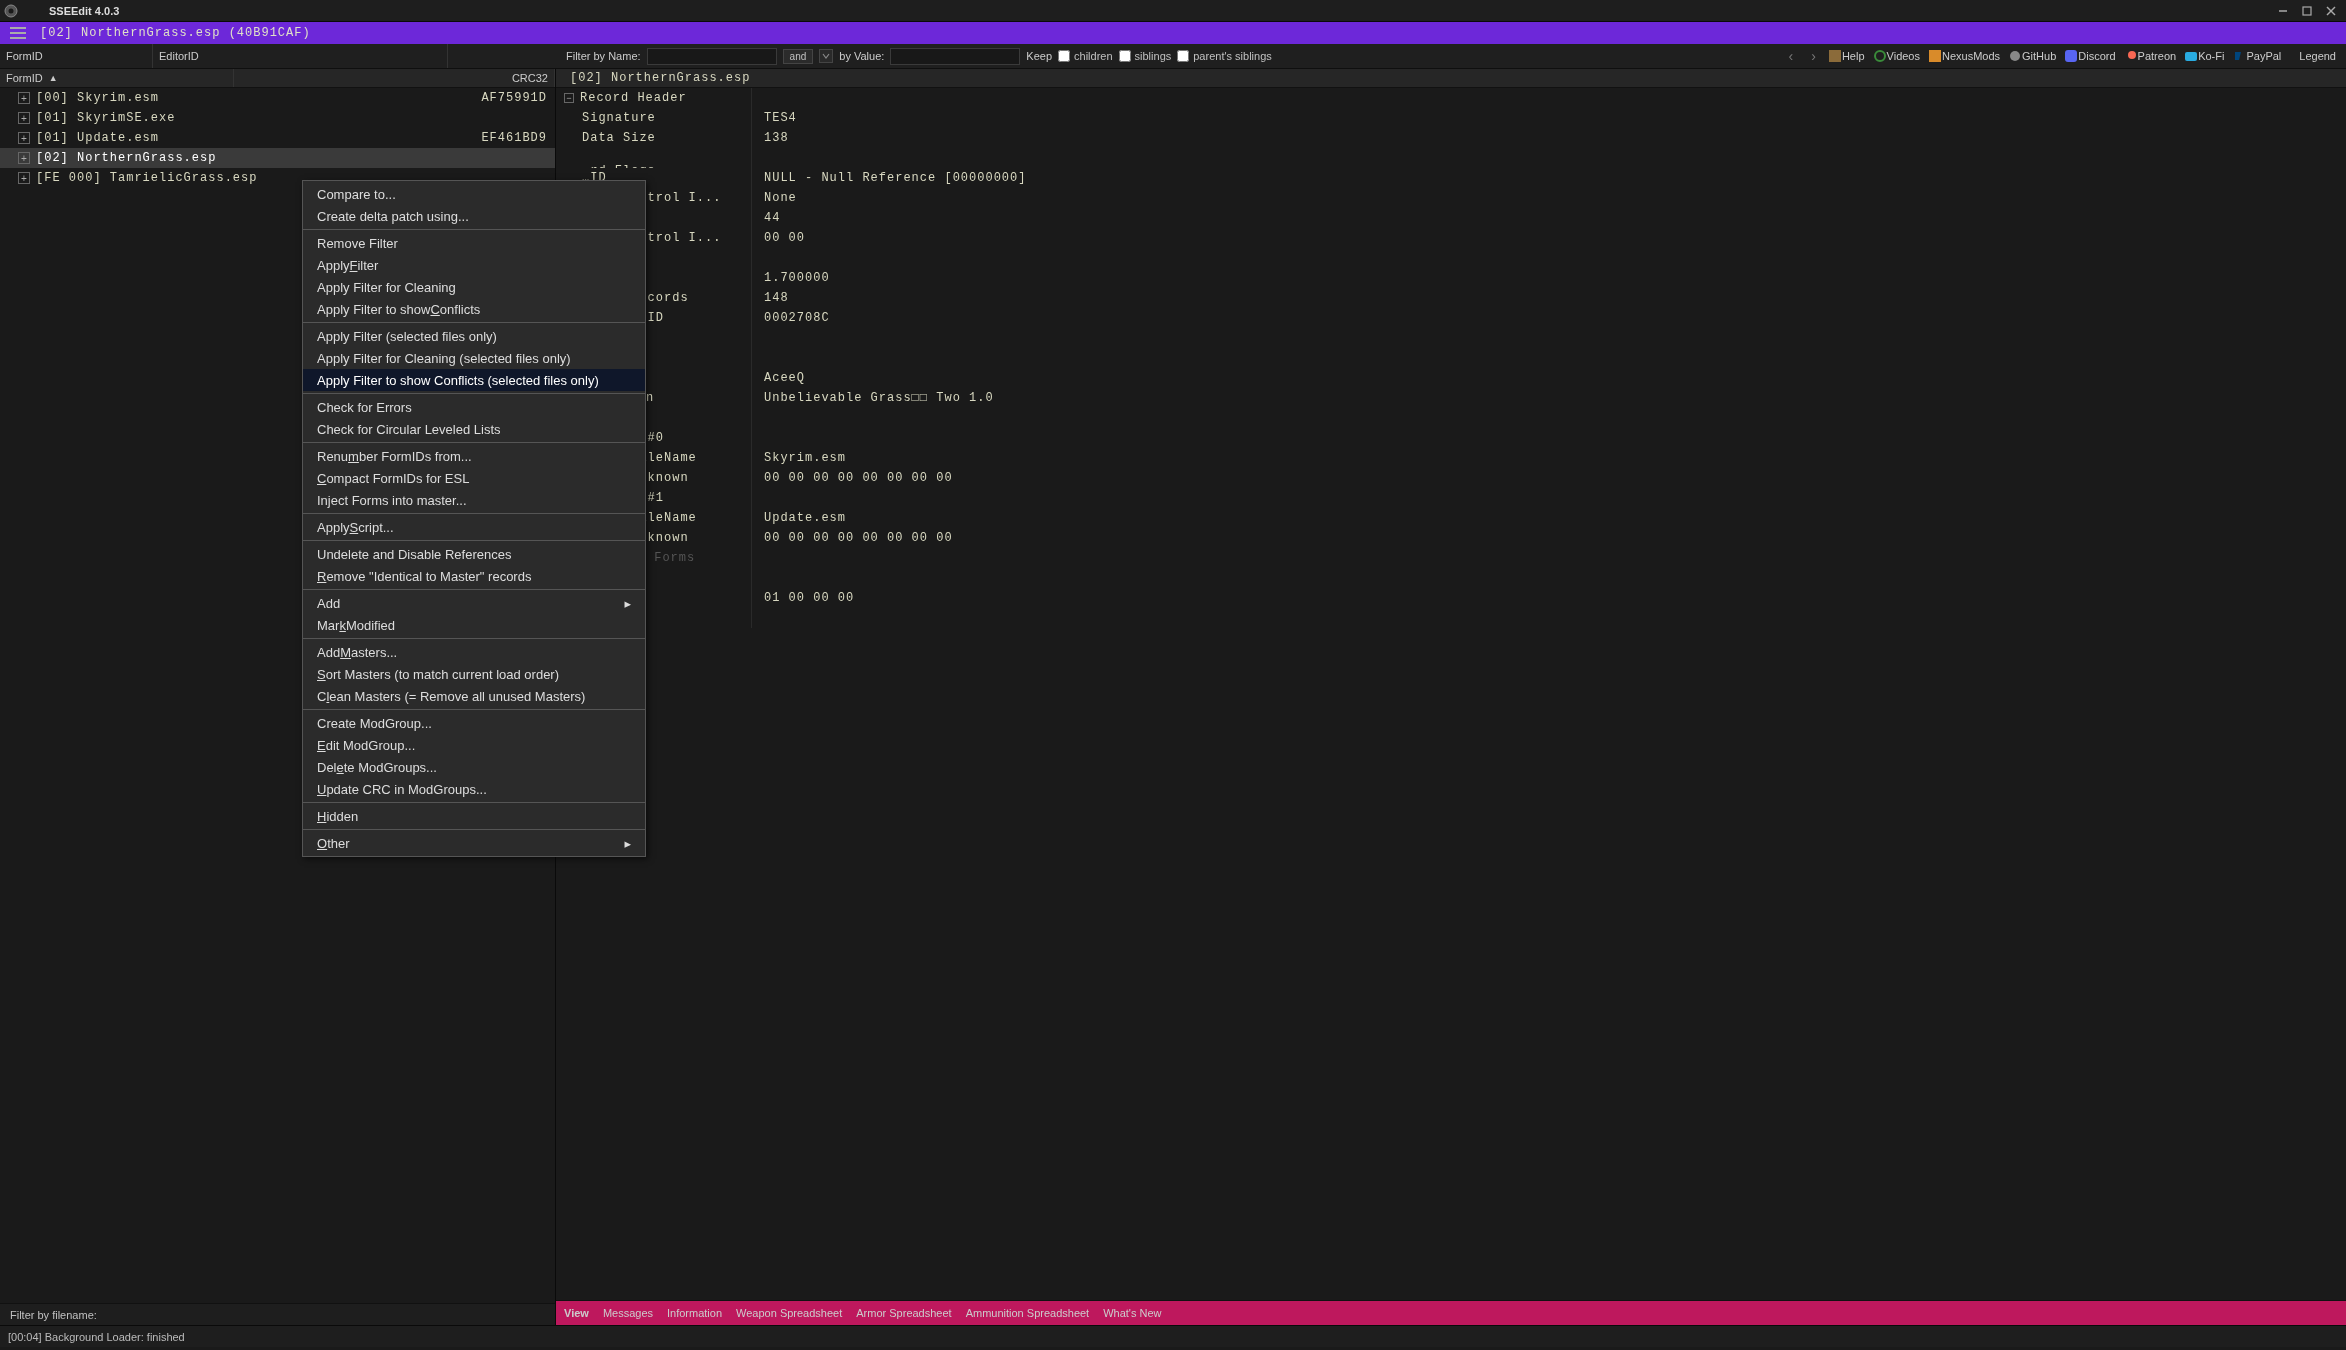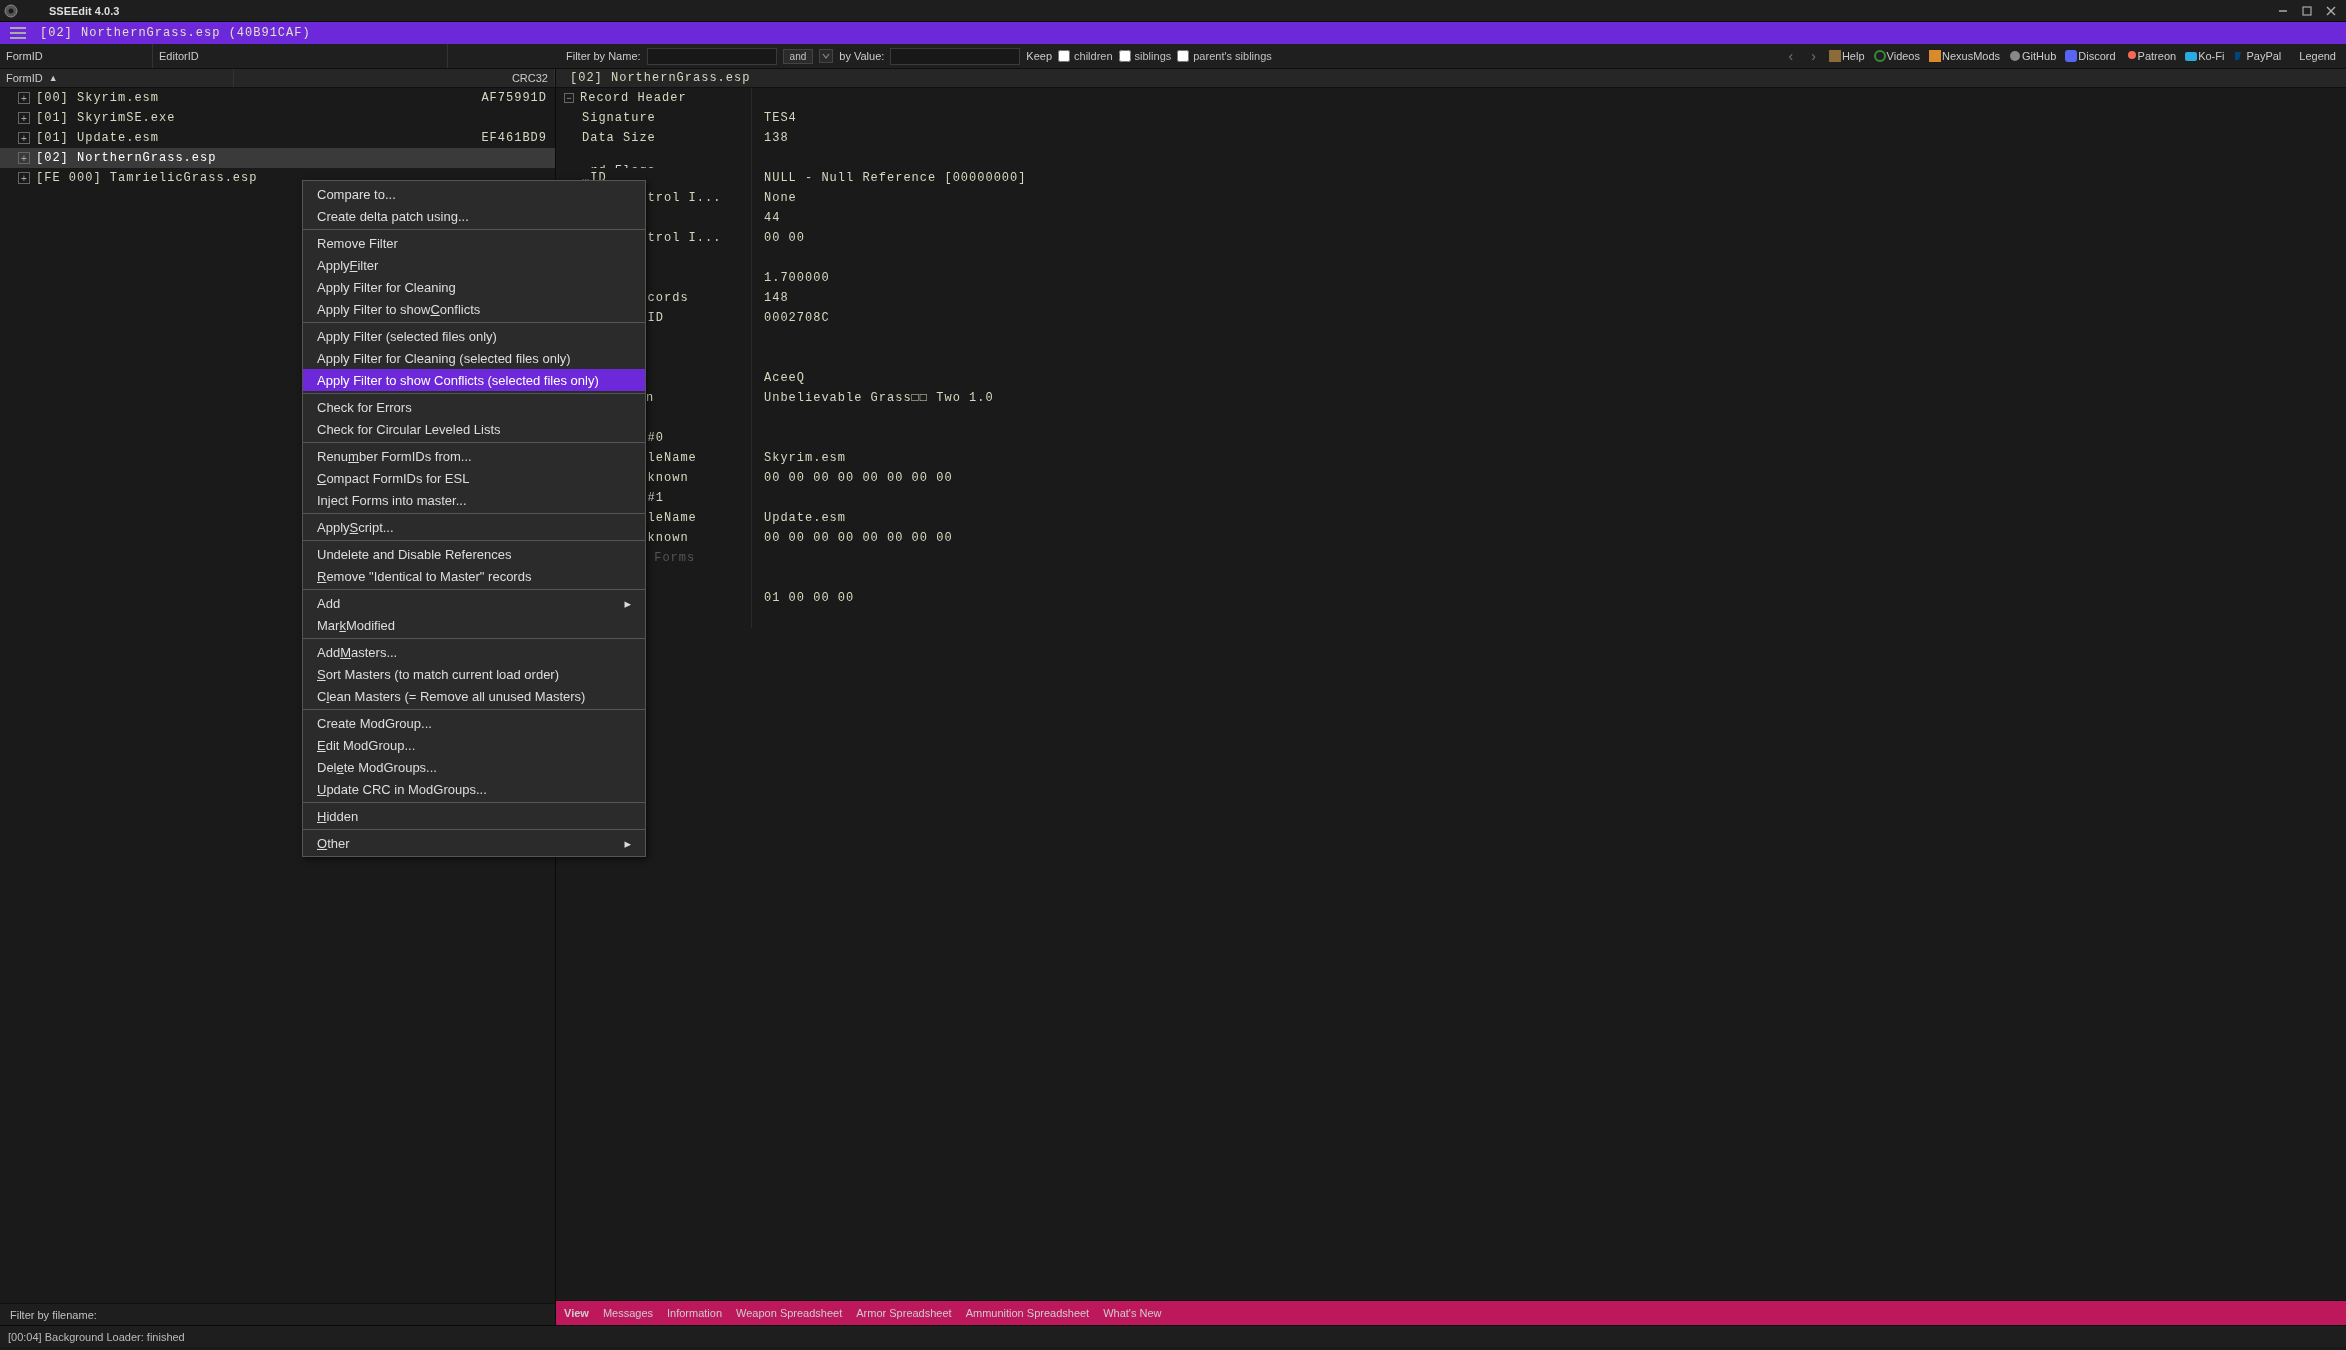--- a/index.html
+++ b/index.html
@@ -112,21 +112,21 @@
   top: 180px;
   width: 344px;
   background: #2b2b2b;
   border: 1px solid #555;
   box-shadow: 2px 2px 6px rgba(0,0,0,.6);
   z-index: 1000;
   padding: 2px 0;
 }
 .cm-item { height: 22px; display: flex; align-items: center; padding: 0 14px; color: #ddd; font-size: 13px; cursor: default; position: relative; }
 .cm-item .u { text-decoration: underline; }
-.cm-item.highlight { background: #6d28d9; color: #fff; }
+.cm-item.highlight { background: #0f172a; color: #fff; }
 .cm-sep { height: 1px; background: #555; margin: 2px 0; }
 .cm-item .sub-arrow { margin-left: auto; }
 
 svg { overflow: visible; }
 </style>
 </head>
 <body>
 
 <div class="title-bar">
   <span class="app-icon">

